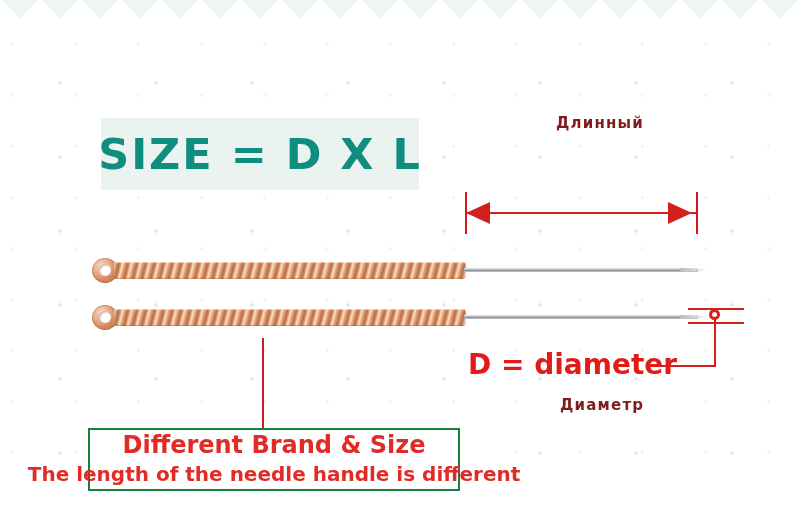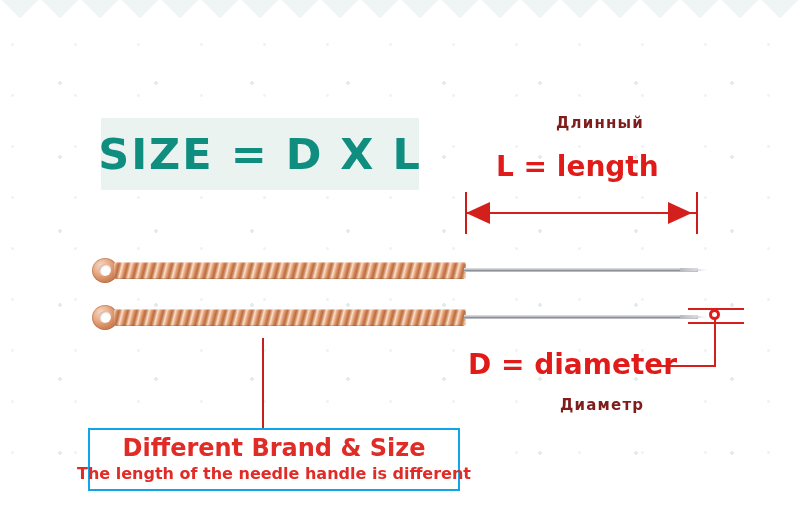--- a/index.html
+++ b/index.html
@@ -118,48 +118,47 @@
     position:absolute;left:21px;top:5px;width:11px;height:11px;border-radius:50%;
     border:3px solid #e01b19;background:#fff;box-sizing:border-box;
   }
   .leader-v{position:absolute;left:714px;top:318px;width:2px;height:49px;background:#d4201c;}
   .leader-h{position:absolute;left:652px;top:365px;width:64px;height:2px;background:#d4201c;}
 
   
   .brand-leader{position:absolute;left:262px;top:338px;width:2px;height:90px;background:#c7201c;}
   .brand-box{
     position:absolute;left:88px;top:428px;width:372px;height:63px;
-    border:2px solid #0ea5e9;box-sizing:border-box;background:#fff;
+    border:2px solid #15803d;box-sizing:border-box;background:#fff;
     display:flex;flex-direction:column;align-items:center;justify-content:center;
   }
   .brand-title{
     color:#e02b26;font-weight:bold;font-size:24px;white-space:nowrap;
     font-family:"DejaVu Sans", sans-serif;line-height:1.05;
   }
   .brand-sub{
-    color:#e02b26;font-weight:bold;font-size:16px;white-space:nowrap;
+    color:#e02b26;font-weight:bold;font-size:20px;white-space:nowrap;
     font-family:"DejaVu Sans", sans-serif;margin-top:3px;
   }
 </style>
 </head>
 <body>
 
 <div id="stage">
 
   <div class="zigzag"></div>
   <div class="watermark"></div>
 
   <div class="size-box">
     <span class="size-text">SIZE = D X L</span>
   </div>
 
   <div class="ru-cap" id="cap-long">Длинный</div>
   <div class="ru-cap" id="cap-diam">Диаметр</div>
 
-  <div class="red-label" id="lbl-length">L = length</div>
   <div class="red-label" id="lbl-diameter">D = diameter</div>
 
   <div class="dim-wrap">
     <div class="dim-tick left"></div>
     <div class="dim-tick right"></div>
     <div class="dim-line"></div>
     <div class="dim-head l"></div>
     <div class="dim-head r"></div>
   </div>
 

